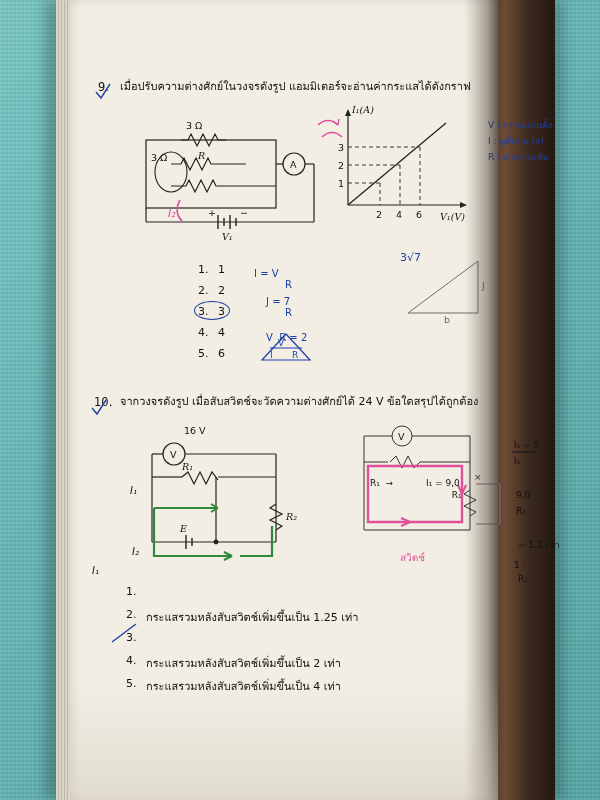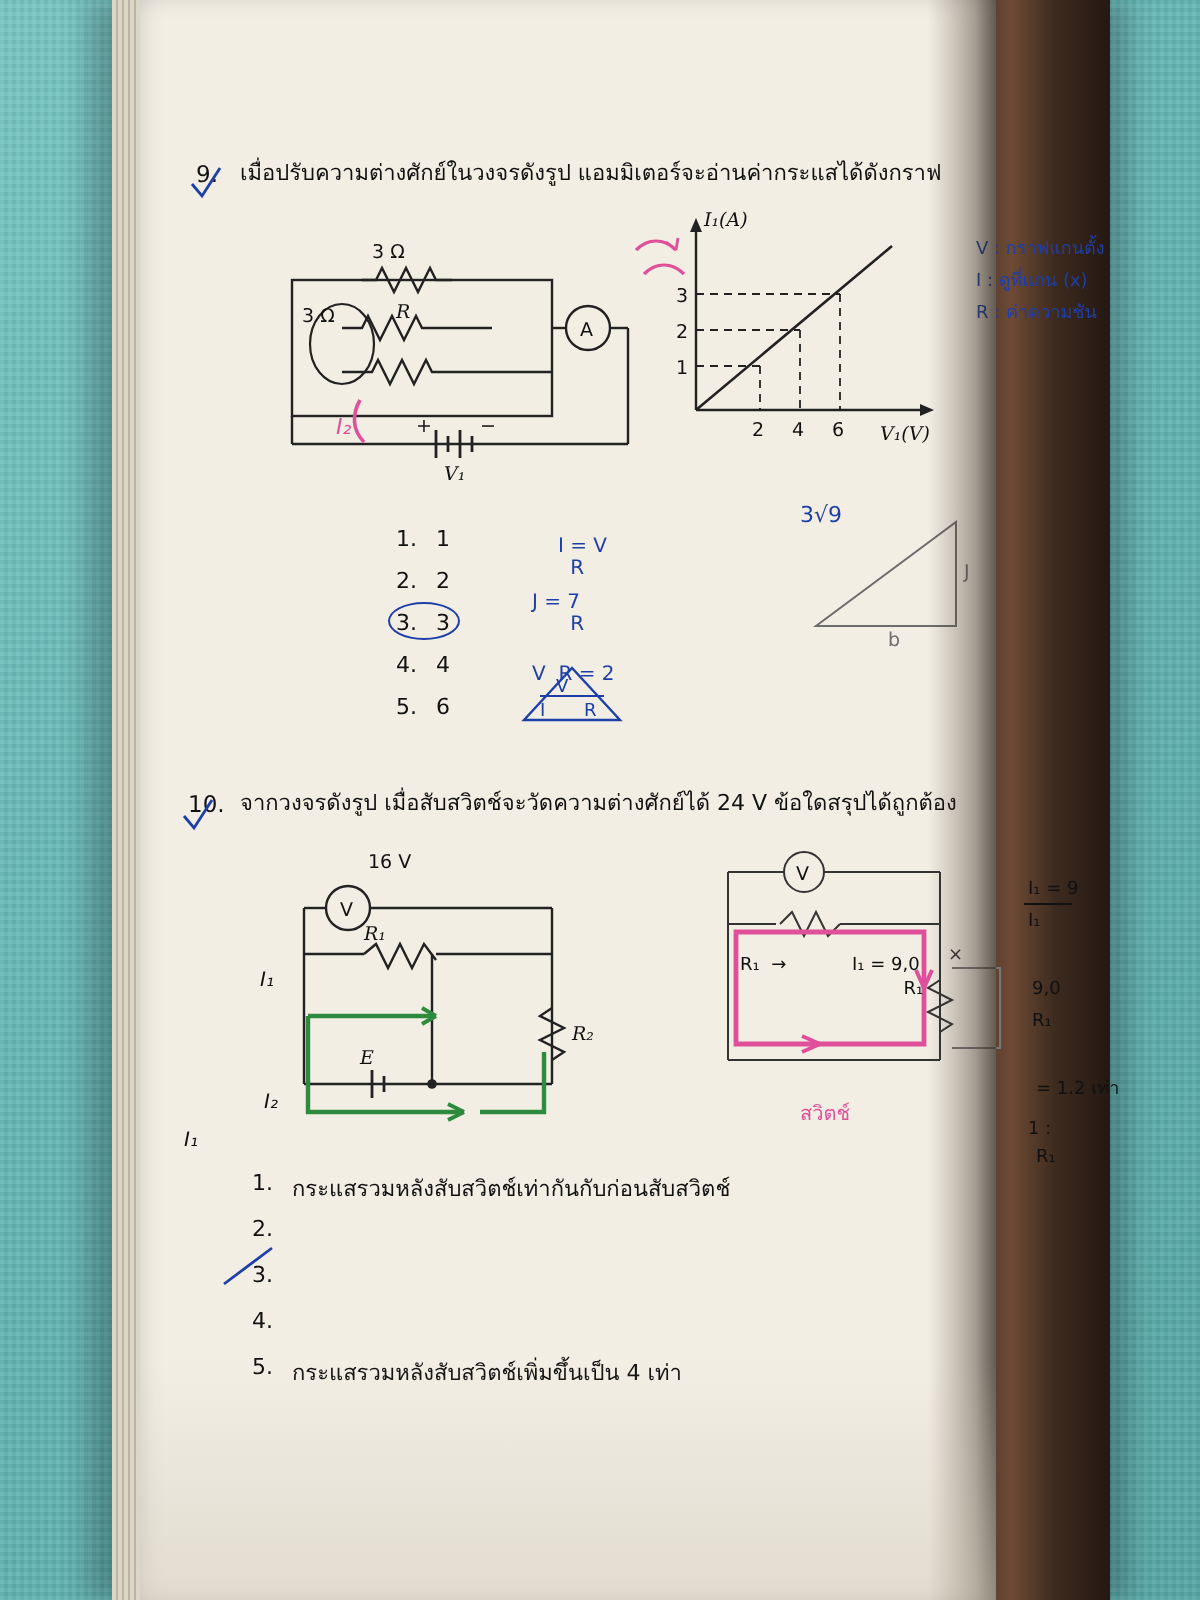--- a/index.html
+++ b/index.html
@@ -280,31 +280,31 @@
 
       <div class="ink pen-blue" style="left:418px; top:120px;">V : กราฟแกนตั้ง</div>
       <div class="ink pen-blue" style="left:418px; top:136px;">I : ดูที่แกน (x)</div>
       <div class="ink pen-blue" style="left:418px; top:152px;">R : ค่าความชัน</div>
 
       <svg style="position:absolute; left:330px; top:255px;" width="110" height="70">
         <path d="M8 58 L78 58 L78 6 Z" fill="none" stroke="#6d6d6d" stroke-width="1"></path>
         <text class="lbl" x="82" y="34" style="fill:#6d6d6d">J</text>
         <text class="lbl" x="44" y="68" style="fill:#6d6d6d">b</text>
       </svg>
-      <div class="ink pen-blue" style="left:330px; top:252px; font-size:11px;">3√9</div>
+      <div class="ink pen-blue" style="left:330px; top:252px; font-size:11px;">3√7</div>
 
       <svg style="position:absolute; left:100px; top:105px;" width="180" height="130">
         <path d="M148 20 C154 14, 162 14, 168 20" fill="none" stroke="#e0509a" stroke-width="1.6"></path>
         <path d="M168 20 l-5 -4 M168 20 l1 -6" stroke="#e0509a" stroke-width="1.4" fill="none"></path>
         <path d="M152 32 C158 26, 166 26, 172 32" fill="none" stroke="#e0509a" stroke-width="1.6"></path>
         <path d="M10 95 C6 102, 6 110, 12 116" fill="none" stroke="#e0509a" stroke-width="1.8"></path>
         <text x="-2" y="112" style="font-size:11px; fill:#e0509a; font-style:italic;">I₂</text>
       </svg>
 
-      <div class="ink pen-blue" style="left:209px; top:268px; font-size:10px;">I = V</div>
+      <div class="ink pen-blue" style="left:184px; top:268px; font-size:10px;">I = V</div>
       <div class="ink pen-blue" style="left:196px; top:279px; font-size:10px;">      R</div>
       <div class="ink pen-blue" style="left:196px; top:296px; font-size:10px;">J = 7</div>
       <div class="ink pen-blue" style="left:196px; top:307px; font-size:10px;">      R</div>
       <div class="ink pen-blue" style="left:196px; top:332px; font-size:10px;">V  R = 2</div>
       <svg style="position:absolute; left:186px; top:330px;" width="60" height="36">
         <path d="M6 30 L54 30 L30 4 Z" fill="none" stroke="#1d3fa8" stroke-width="1.2"></path>
         <line x1="14" y1="18" x2="46" y2="18" stroke="#1d3fa8" stroke-width="1"></line>
         <text x="22" y="16" style="font-size:9px; fill:#1d3fa8;">V</text>
         <text x="14" y="28" style="font-size:9px; fill:#1d3fa8;">I</text>
         <text x="36" y="28" style="font-size:9px; fill:#1d3fa8;">R</text>
@@ -400,30 +400,31 @@
       <div class="ink pen-black" style="left:446px; top:490px; font-size:9px;">9,0</div>
       <div class="ink pen-black" style="left:446px; top:506px; font-size:9px;">R₁</div>
       <div class="ink pen-black" style="left:448px; top:540px; font-size:9px;">= 1.2 เท่า</div>
       <div class="ink pen-black" style="left:444px; top:560px; font-size:9px;">1 :</div>
       <div class="ink pen-black" style="left:448px; top:574px; font-size:9px;">R₁</div>
       <svg style="position:absolute; left:440px; top:448px;" width="40" height="10">
         <line x1="2" y1="4" x2="26" y2="4" stroke="#111" stroke-width="1"></line>
       </svg>
 
       <div class="choice" style="left:56px; top:585px;">1.</div>
-      <div class="choice" style="left:76px; top:585px;">กระแสรวมหลังสับสวิตช์เท่ากันกับก่อนสับสวิตช์</div>
 
       <div class="choice" style="left:56px; top:608px;">2.</div>
+      <div class="choice" style="left:76px; top:608px;">กระแสรวมหลังสับสวิตช์เพิ่มขึ้นเป็น 1.25 เท่า</div>
 
       <div class="choice" style="left:56px; top:631px;">3.</div>
       <svg style="position:absolute; left:40px; top:620px;" width="40" height="26">
         <line x1="2" y1="22" x2="26" y2="4" stroke="#1d3fa8" stroke-width="1.4"></line>
       </svg>
 
       <div class="choice" style="left:56px; top:654px;">4.</div>
+      <div class="choice" style="left:76px; top:654px;">กระแสรวมหลังสับสวิตช์เพิ่มขึ้นเป็น 2 เท่า</div>
 
       <div class="choice" style="left:56px; top:677px;">5.</div>
       <div class="choice" style="left:76px; top:677px;">กระแสรวมหลังสับสวิตช์เพิ่มขึ้นเป็น 4 เท่า</div>
 
       <svg style="position:absolute; left:20px; top:398px;" width="18" height="20">
         <path d="M2 10 L7 16 L16 2" fill="none" stroke="#1d3fa8" stroke-width="1.4"></path>
       </svg>
 
       <div class="gutter"></div>
       <div class="bottom-fade"></div>

